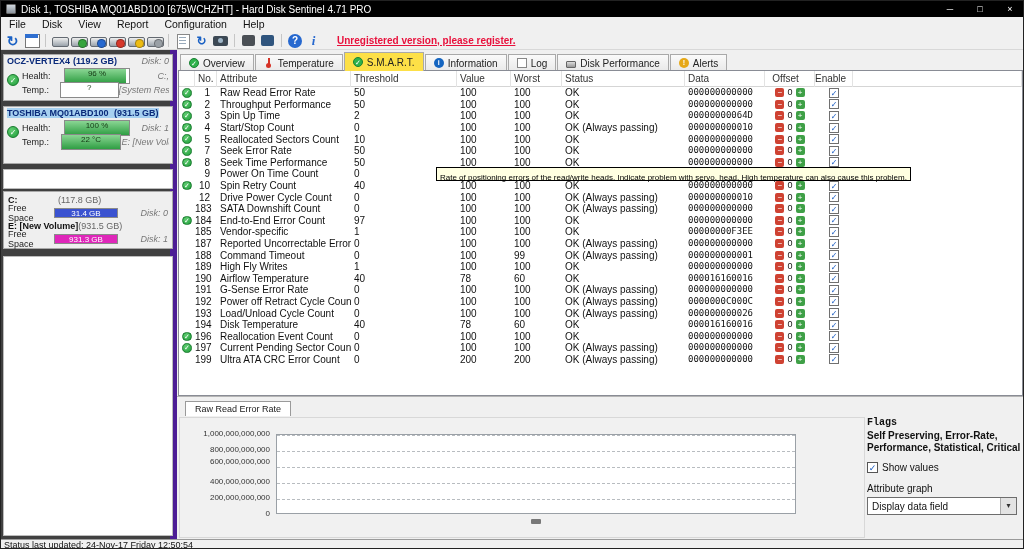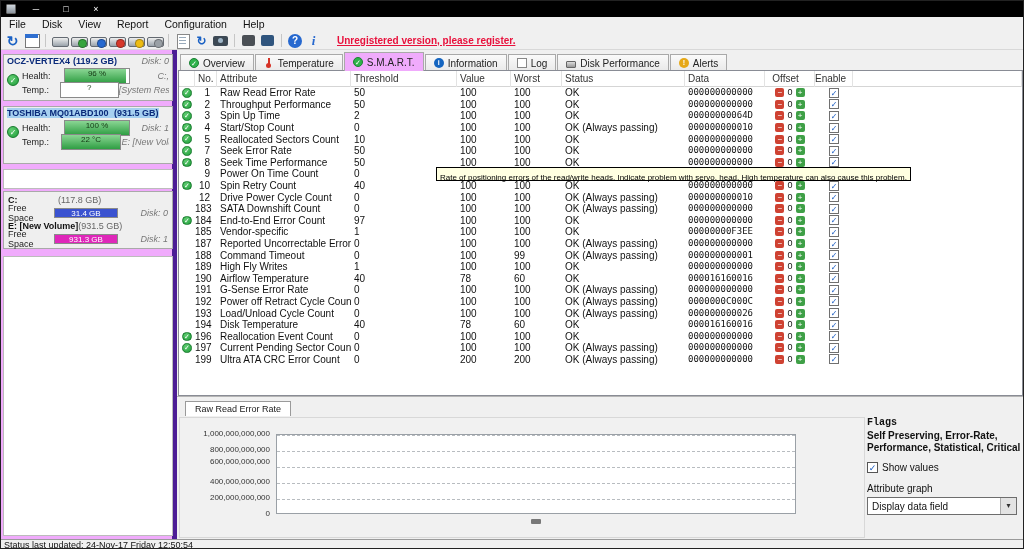--- a/index.html
+++ b/index.html
@@ -52,22 +52,22 @@
                     background:#4a4f55; border-radius:2px; }
   .k-dark2::before { content:""; position:absolute; left:3px; top:3px; width:13px; height:11px;
                      background:#30557e; border-radius:2px; }
   .k-help { background:#2668cf; border-radius:50%; width:14px; height:14px; margin:0 2px;
             color:#fff; font-weight:bold; font-size:10px; }
   .k-info { color:#2668cf; font-weight:bold; font-style:italic; font-size:13px;
             font-family:"Liberation Serif", serif; }
   .reglink { margin-left:14px; font-size:10px; font-weight:bold; text-decoration:underline; color:#e8113c; }
 
   
-  .sidebar { position:absolute; left:0; top:49px; width:176px; height:489px; background:#f0abfc;
-             border-right:5px solid #4c1d95; font-size:9px; }
+  .sidebar { position:absolute; left:0; top:49px; width:176px; height:489px; background:#404040;
+             border-right:7px solid #4c1d95; font-size:9px; }
   .dpanel { position:absolute; left:2px; width:170px; background:#efefef; border:1px solid #a9a9a9; }
   .dp-head { display:flex; align-items:baseline; padding:1px 3px; height:14px; white-space:nowrap; }
   .dp-name, .dp-size { font-weight:bold; color:#0a2a7a; }
   .dp-size { margin-left:3px; }
   .dp-right { margin-left:auto; color:#777; font-style:italic; }
   .hl { background:#a6d0f0; }
   .dp-okic { position:absolute; left:3px; top:19px; width:12px; height:12px; border-radius:50%;
              background:radial-gradient(circle at 35% 30%, #62cd72, #1f9e3a); border:1px solid #157a2b;
              color:#fff; font-size:8px; line-height:11px; text-align:center; }
   .dp-row { display:flex; align-items:center; height:14px; padding:0 3px 0 18px; position:relative; }
@@ -93,21 +93,21 @@
   .pp-right { margin-left:auto; color:#777; font-style:italic; }
   .lowerbox { position:absolute; left:2px; top:206px; width:170px; height:280px; background:#fff;
               border:1px solid #bcbcbc; }
 
   
   .main { position:absolute; left:176px; top:49px; width:848px; height:489px; background:#f0f0f0; }
   .tabbar { position:absolute; left:3px; top:2px; height:19px; display:flex; align-items:flex-end; }
   .tab { display:inline-flex; align-items:center; padding:0 8px; height:17px; font-size:10px;
          border:1px solid #a9a9a9; border-bottom:none; background:linear-gradient(#fafafa,#e9e9e9);
          margin-right:1px; position:relative; top:0; color:#222; }
-  .tab.sel { background:#f0abfc; height:19px; z-index:2; }
+  .tab.sel { background:#fde047; height:19px; z-index:2; }
   .ti { width:10px; height:10px; margin-right:4px; position:relative; display:inline-block; flex:0 0 auto; }
   .ti-check { background:#2eb24b; border-radius:50%; color:#fff; font-size:7px; line-height:10px;
               text-align:center; border:1px solid #1b8034; }
   .ti-thermometer::before { content:""; position:absolute; left:4px; top:0; width:2px; height:7px; background:#d63226; }
   .ti-thermometer::after { content:""; position:absolute; left:2px; bottom:0; width:5px; height:5px;
                            border-radius:50%; background:#d63226; }
   .ti-info { background:#1565c0; border-radius:50%; color:#fff; font-size:7px; font-weight:bold;
              line-height:10px; text-align:center; }
   .ti-doc { background:#fff; border:1px solid #888; }
   .ti-disk { background:linear-gradient(#ddd,#999); border:1px solid #666; height:7px; margin-top:2px; border-radius:1px; }
@@ -170,20 +170,21 @@
              border:1px solid #000; font-size:8px; line-height:12px; padding:4px 3px;
              white-space:nowrap; z-index:60; color:#000; }
 </style>
 </head>
 <body>
 
 <div class="win">
 
   <div class="titlebar">
     <span class="appico"></span>
+    <span class="wtitle">Disk 1, TOSHIBA MQ01ABD100 [675WCHZHT] - Hard Disk Sentinel 4.71 PRO</span>
     <div class="winbtns">
       <div class="wbtn">─</div>
       <div class="wbtn">□</div>
       <div class="wbtn">×</div>
     </div>
   </div>
 
   <div class="menubar" id="menubar">
       <span class="mitem">File</span>
       <span class="mitem">Disk</span>

